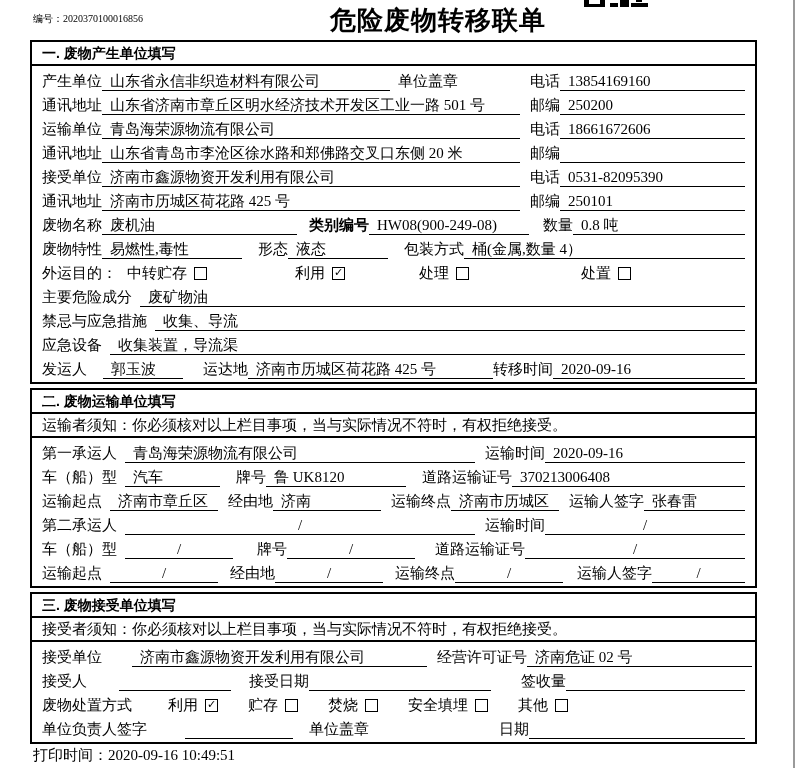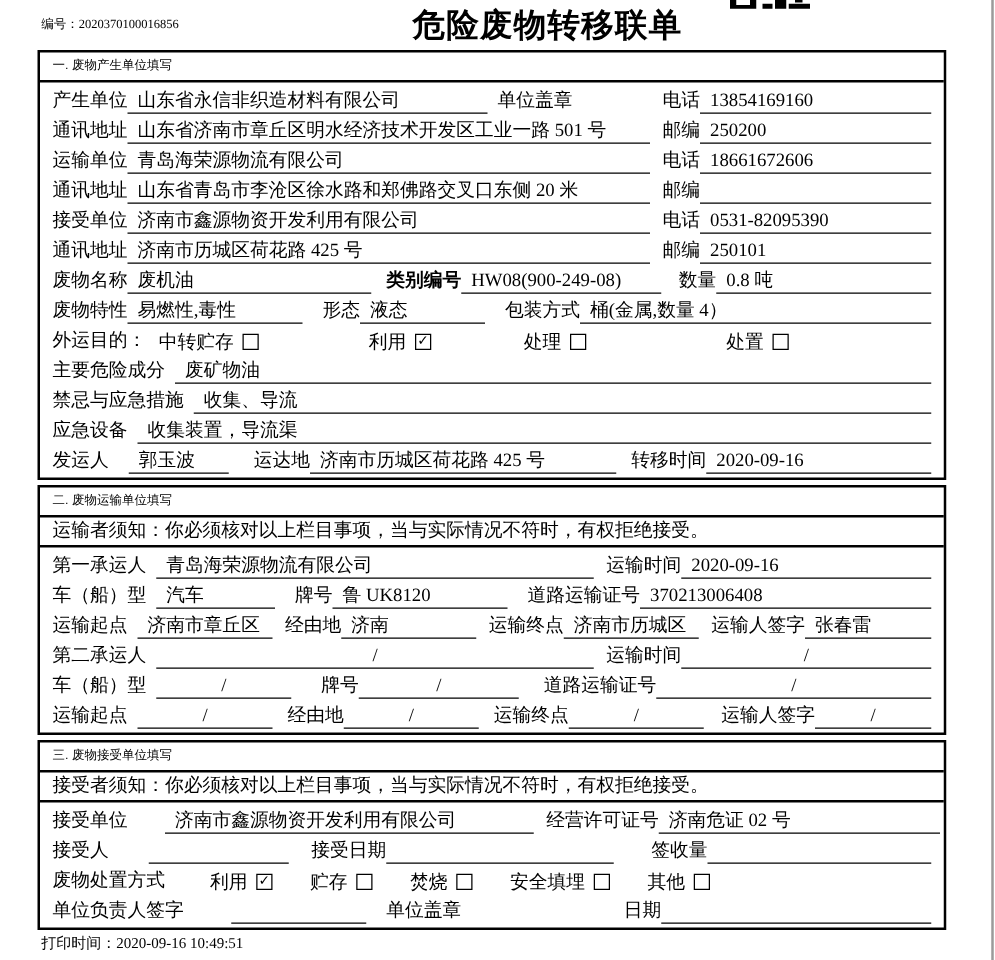--- a/index.html
+++ b/index.html
@@ -8,36 +8,36 @@
     font-family:"Liberation Serif","DejaVu Serif",serif;font-size:15px;overflow:hidden;
   }
   .right-edge{position:absolute;top:0;right:1px;width:2px;height:768px;background:#9a9a9a;}
   .doc-no{position:absolute;left:33px;top:12px;font-size:10px;white-space:nowrap;}
   .doc-title{position:absolute;left:330px;top:3px;font-size:26px;font-weight:bold;
     font-family:"Liberation Sans","DejaVu Sans",sans-serif;letter-spacing:1px;white-space:nowrap;}
   .qr{position:absolute;left:584px;top:0;}
   .form{position:absolute;left:30px;top:40px;width:727px;}
   .sec{border:2px solid #000;background:#fff;margin-bottom:4px;box-sizing:border-box;}
   .sec-title{height:22px;line-height:22px;border-bottom:2px solid #000;padding-left:10px;
-    font-weight:normal;font-size:10px;font-family:"Liberation Sans","DejaVu Sans",sans-serif;}
+    font-weight:bold;font-size:14px;font-family:"Liberation Sans","DejaVu Sans",sans-serif;}
   .notice{height:22px;line-height:23px;border-bottom:2px solid #000;padding-left:10px;font-size:15px;white-space:nowrap;}
   .rows{padding:2px 10px;}
   .row{display:flex;align-items:flex-end;height:24px;}
   .lbl{white-space:nowrap;height:19px;line-height:19px;margin-bottom:1px;flex:0 0 auto;}
   .fld{border-bottom:1px solid #000;padding:0 4px 0 8px;white-space:nowrap;height:19px;line-height:19px;
     margin-bottom:1px;box-sizing:border-box;overflow:hidden;flex:0 0 auto;}
   .fld.flx{flex:1 1 auto;}
   .fld.ctr{text-align:center;padding:0 4px;}
   .ck{display:flex;align-items:center;height:19px;margin-bottom:1px;flex:0 0 auto;}
   .ck .ck-lbl{white-space:nowrap;}
   .cb{display:inline-block;width:11px;height:11px;border:1.5px solid #000;margin-left:7px;
     font-size:11px;line-height:10px;text-align:center;font-weight:bold;
     font-family:"DejaVu Sans",sans-serif;}
   .gap{flex:0 0 auto;height:19px;}
-  .footer{position:absolute;left:33px;top:746px;font-size:12px;white-space:nowrap;}
+  .footer{position:absolute;left:33px;top:746px;font-size:15px;white-space:nowrap;}
 </style>
 </head>
 <body>
 
 <div class="doc-no">
   <span>编号：</span><span>2020370100016856</span>
 </div>
 
 <div class="doc-title">危险废物转移联单</div>
 
@@ -137,21 +137,21 @@
         </div>
         <div class="row">
           <span class="lbl">应急设备</span>
           <span class="fld flx" style="margin-left: 8px;">收集装置，导流渠</span>
         </div>
         <div class="row">
           <span class="lbl">发运人</span>
           <span class="fld" style="width: 80px; margin-left: 16px;">郭玉波</span>
           <span class="lbl" style="margin-left: 20px;">运达地</span>
           <span class="fld" style="width: 245px;">济南市历城区荷花路 425 号</span>
-          <span class="lbl" style="margin-left: 12px;">转移时间</span>
+          <span class="lbl" style="">转移时间</span>
           <span class="fld flx">2020-09-16</span>
         </div>
       </div>
   </div>
   <div class="sec">
     <div class="sec-title">二. 废物运输单位填写</div>
     <div class="notice">运输者须知：你必须核对以上栏目事项，当与实际情况不符时，有权拒绝接受。</div>
     <div class="rows">
         <div class="row">
           <span class="lbl">第一承运人</span>

